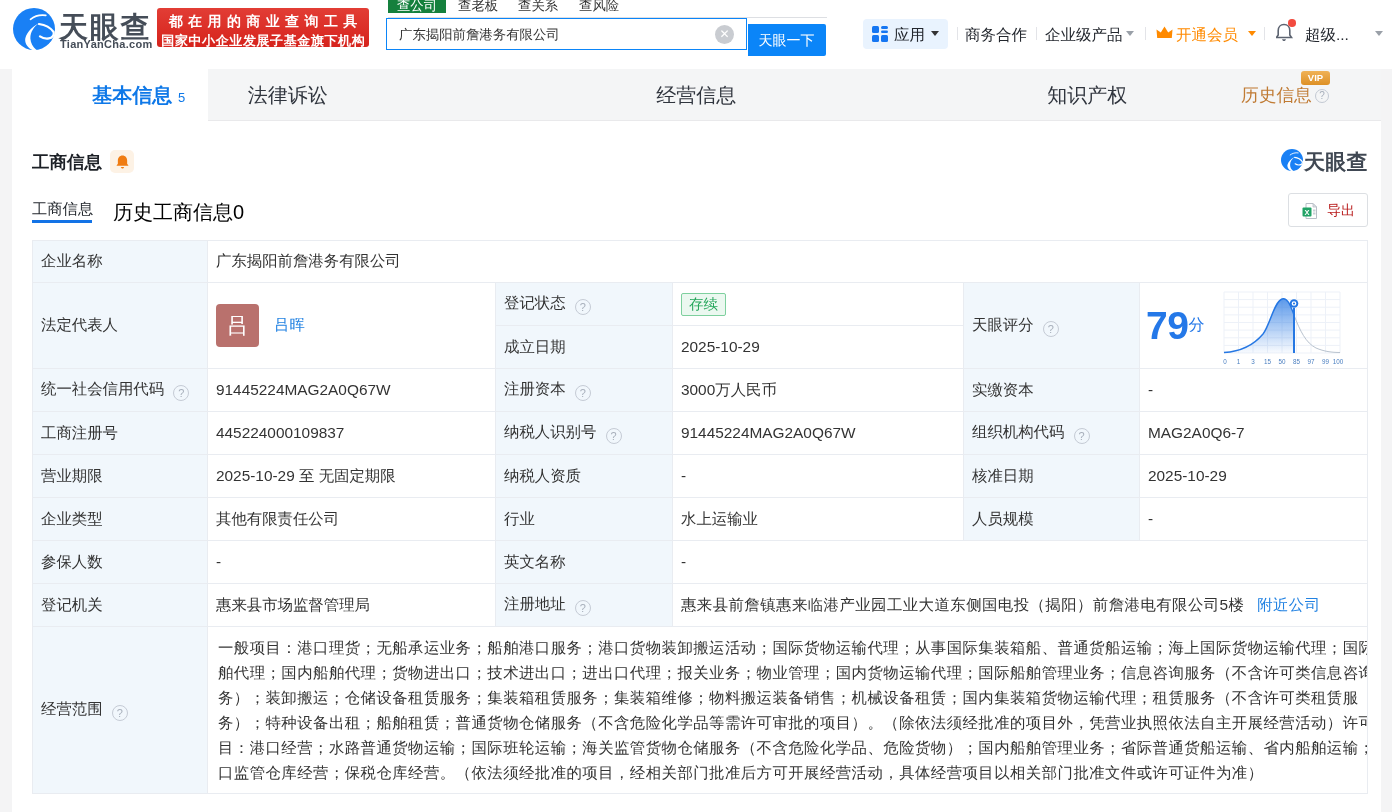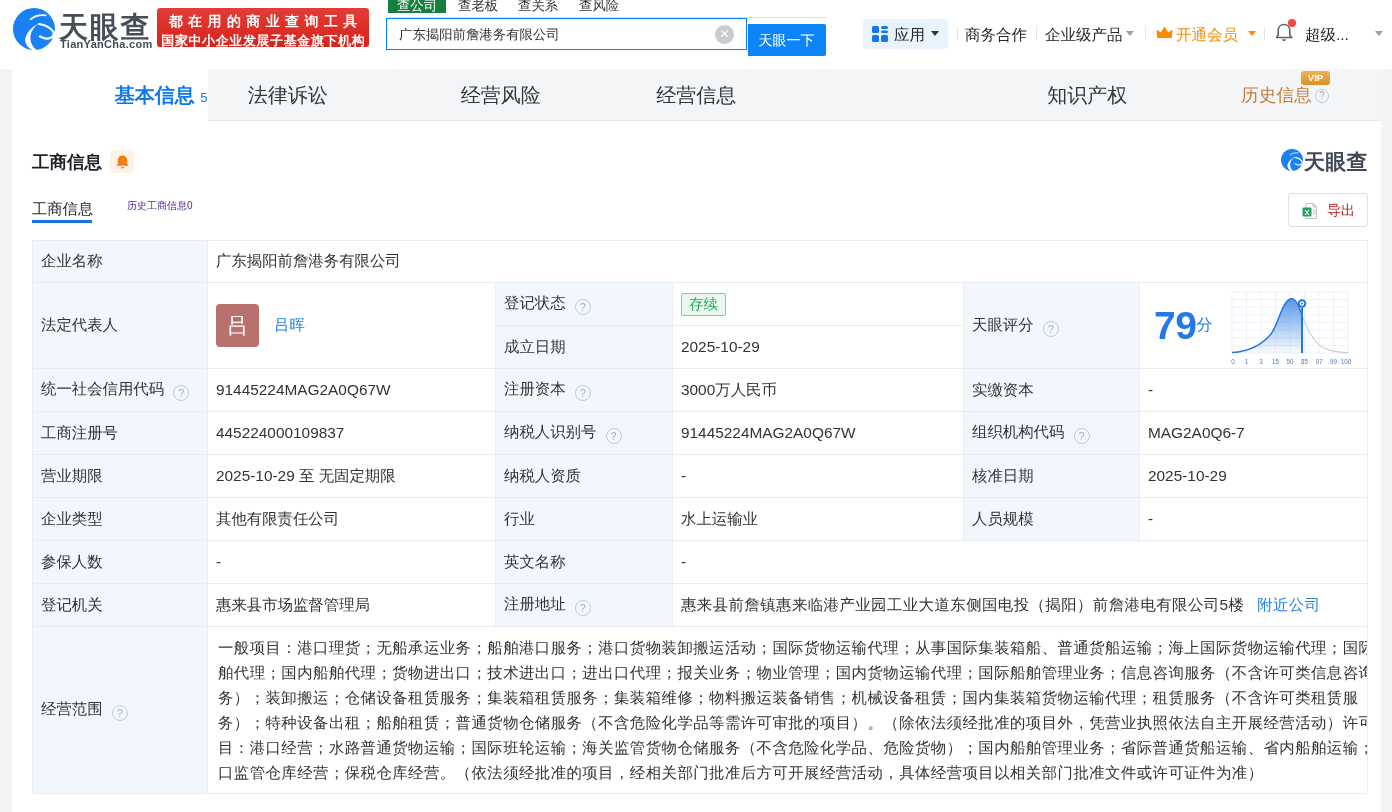--- a/index.html
+++ b/index.html
@@ -31,21 +31,21 @@
 #tabbar .tab { position:absolute; top:0; height:52px; line-height:52px; text-align:center; font-size:20px; color:#30353e; width:195.5px; white-space:nowrap; }
 #tabbar .tab.active { background:#fff; color:#0e78e8; font-weight:bold; height:53px; }
 
 #card { position:absolute; left:12px; top:121px; width:1369px; height:691px; background:#fff; }
 #secttl { position:absolute; left:32px; top:150px; font-size:17.5px; font-weight:bold; color:#1c2026; }
 #bellbadge { position:absolute; left:110px; top:150px; width:24px; height:23px; background:#fdf2e5; border-radius:5px; }
 #minilogo { position:absolute; left:1281px; top:149px; }
 #minitxt { position:absolute; left:1304px; top:148px; font-size:21px; font-weight:bold; color:#404853; letter-spacing:0.3px; }
 #subtab1 { position:absolute; left:32px; top:199px; font-size:15.3px; color:#24292f; }
 #subtab1u { position:absolute; left:32px; top:219.5px; width:60px; height:3px; background:#1373e6; }
-#subtab2 { position:absolute; left:127px; top:199px; font-size:10px; color:#4c1d95; }
+#subtab2 { position:absolute; left:113px; top:199px; font-size:20px; color:#000000; }
 #exportbtn { position:absolute; left:1288px; top:193px; width:80px; height:34px; border:1px solid #dcdfe3; border-radius:3px; background:#fff; }
 #exportbtn span { position:absolute; left:38px; top:8px; font-size:14px; color:#b91c1c;font-family:Liberation Mono, monospace; }
 
 #tbl { position:absolute; left:32px; top:240px; border-collapse:collapse; table-layout:fixed; width:1335px; }
 #tbl td { border:1px solid #e9ecf1; font-size:15.4px; color:#333; padding:4px 6px 4px 8px; vertical-align:middle; overflow:hidden; }
 #tbl td.lb { background:#f1f7fc; }
 .qm { display:inline-block; width:16px; height:16px; border:1px solid #c5cbd5; border-radius:50%; color:#a7afbb; font-size:11px; line-height:14px; text-align:center; margin-left:5px; vertical-align:-3px; font-weight:normal; }
 a.lnk { color:#2282e2; text-decoration:none; }
 #avatar { display:inline-block; width:43px; height:43px; background:#b9716d; border-radius:4px; color:#fff; font-size:22px; text-align:center; line-height:43px; vertical-align:middle; }
 #tag-ok { display:inline-block; padding:1px 7px; border:1px solid #7ed09e; background:#ebf8f0; color:#26a65b; font-size:14.5px; border-radius:2px; }
@@ -113,23 +113,22 @@
   <svg class="abs" style="left:1276px;top:23px;" width="18" height="19" viewBox="0 0 18 19">
     <path d="M8,1.5 C11.5,1.5 13.8,4 13.8,7.5 L13.8,12 L15.5,14.5 L0.5,14.5 L2.2,12 L2.2,7.5 C2.2,4 4.5,1.5 8,1.5 Z" fill="none" stroke="#5c6370" stroke-width="1.6"></path>
     <path d="M6,16.2 C6.3,17.3 7,18 8,18 C9,18 9.7,17.3 10,16.2 Z" fill="#5c6370"></path>
   </svg>
   <div class="navtxt" style="left:1305px;">超级...</div>
   <div class="abs" style="left:1288px;top:19px;width:7.5px;height:7.5px;border-radius:50%;background:#f24b3f;"></div>
   <div class="caret" style="left:1375px;"></div>
 </div>
 
 <div id="tabbar">
-  <div class="tab active" style="left:0px;text-align:right;"><span style="margin-left:58px;">基本信息</span> <span style="font-size:13px;font-weight:normal;">5</span></div>
+  <div class="tab active" style="left:0px;text-align:center;"><span style="margin-left:58px;">基本信息</span> <span style="font-size:13px;font-weight:normal;">5</span></div>
   <div class="tab" style="left:178px;">法律诉讼</div>
-  <div class="tab" style="left:391px;">经营风险</div>
   <div class="tab" style="left:586.5px;">经营信息</div>
   <div class="tab" style="left:977.5px;">知识产权</div>
   <div class="tab" style="left:1173px;color:#c07b34;text-align:left;font-size:17.7px;"><span style="margin-left:56px;">历史信息</span></div>
 </div>
 <div class="abs" style="left:1301px;top:71px;width:29px;height:14px;background:linear-gradient(180deg,#f0b257,#dd9026);border-radius:3px;color:#fff;font-size:9.5px;font-weight:bold;text-align:center;line-height:14px;z-index:6;">VIP</div>
 <div class="abs" style="left:1315px;top:89px;width:14px;height:14px;border:1.5px solid #c3c9d3;border-radius:50%;color:#a7afbb;font-size:10px;line-height:12px;text-align:center;z-index:6;">?</div>
 
 <div id="card"></div>
 <div id="secttl">工商信息</div>
 <div id="bellbadge"></div>
@@ -169,21 +168,21 @@
       <tr style="height:42px;">
         <td class="lb">企业名称</td>
         <td colspan="5">广东揭阳前詹港务有限公司</td>
       </tr>
 <tr style="height:43px;">
   <td class="lb" rowspan="2">法定代表人</td>
   <td rowspan="2"><span id="avatar">吕</span><a class="lnk" style="margin-left:15px;">吕晖</a></td>
   <td class="lb">登记状态 <span class="qm">?</span></td>
   <td><span id="tag-ok">存续</span></td>
   <td class="lb" rowspan="2">天眼评分 <span class="qm">?</span></td>
-  <td rowspan="2" style="padding:0 0 0 14px;">
+  <td rowspan="2" style="padding:0 0 0 6px;">
     <div style="display:flex;align-items:center;">
       <span id="score79">79</span>
             <span id="scorefen">分</span>
       <svg width="120" height="76" viewBox="0 0 120 76" style="margin-left:19px;margin-top:7px;">
         <defs>
                 <linearGradient id="bg1" x1="0" y1="0" x2="0" y2="1">
           <stop offset="0" stop-color="#2577e3" stop-opacity="0.75"></stop>
           <stop offset="1" stop-color="#2577e3" stop-opacity="0.03"></stop>
         </linearGradient>
               </defs>

